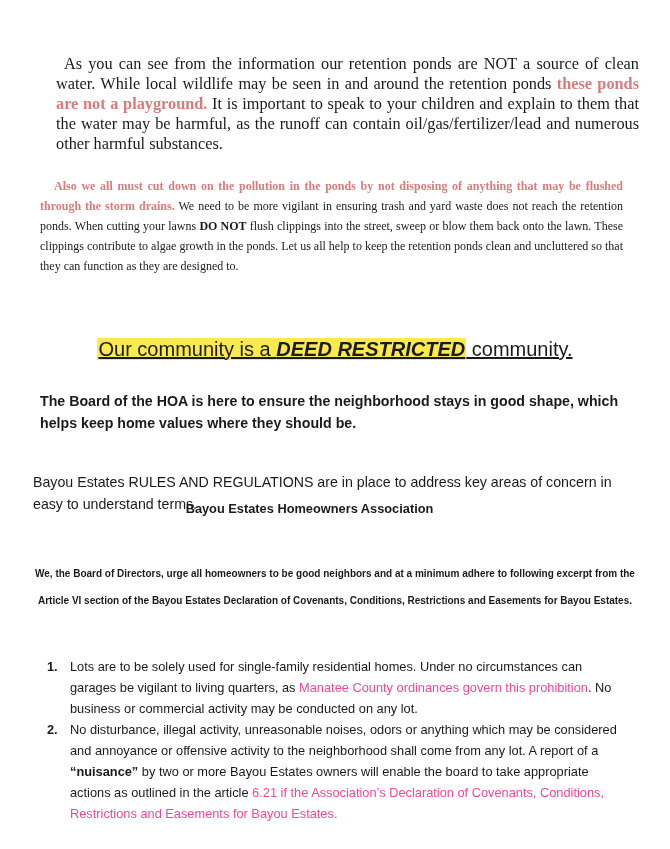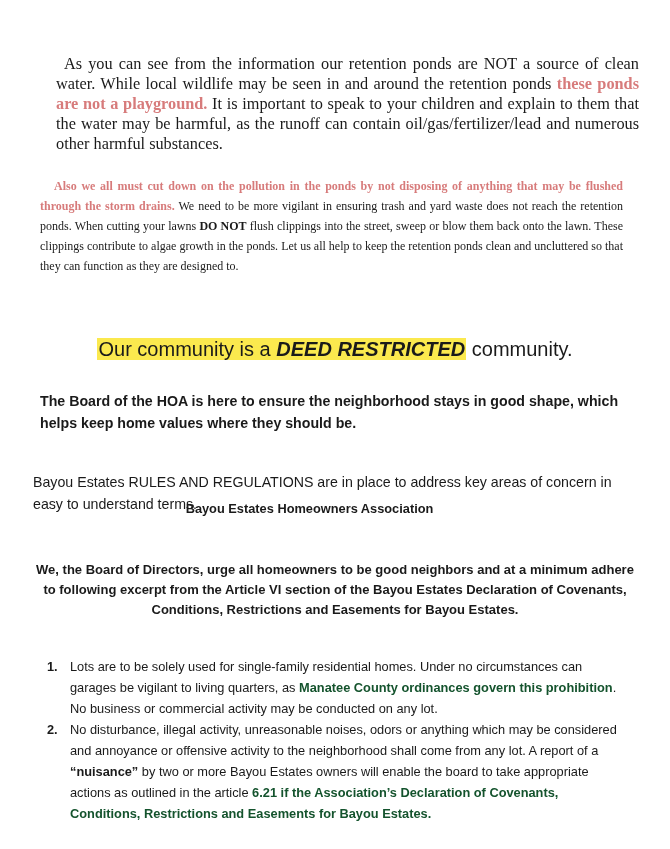--- a/index.html
+++ b/index.html
@@ -1,50 +1,50 @@
 <!DOCTYPE html>
 <html><head>
 <meta charset="utf-8">
 <style>
   html, body { margin: 0; padding: 0; background: #ffffff; }
   body { width: 670px; height: 849px; position: relative; overflow: hidden; color: #1a1a1a; }
   .serif { font-family: "Liberation Serif", serif; }
   .sans { font-family: "Liberation Sans", sans-serif; }
-  .red { color: #14532d; font-weight: bold; }
+  .red { color: #ec4899; }
   .redb { color: #d77b7b; font-weight: bold; }
   #p1 {
     position: absolute; left: 40px; top: 38px; width: 583px;
     font-size: 16.3px; line-height: 20px; text-align: justify; margin: 16px;
     text-indent: 8px;
   }
   #p2 {
     position: absolute; left: 40px; top: 176px; width: 583px;
     font-size: 12px; line-height: 20px; text-align: justify; margin: 0;
     text-indent: 14px;
   }
   #deed {
     position: absolute; left: 0; width: 670px; top: 336px; text-align: center;
-    font-size: 20px; line-height: 26px;
+    font-size: 20px; line-height: 26px; text-decoration: underline;
   }
   #deed .hl { background: #fbe94e; padding: 0 1px; }
   #board {
     position: absolute; left: 40px; top: 390px; width: 600px;
     font-size: 14.2px; line-height: 22px; font-weight: bold; margin: 0;
   }
   #rules-intro {
     position: absolute; left: 33px; top: 471px; width: 600px;
     font-size: 14.2px; line-height: 22px; margin: 0;
   }
   #assoc {
     position: absolute; left: 0; width: 619px; top: 498px; text-align: center;
     font-size: 12.8px; line-height: 21px; font-weight: bold;
   }
   #urge {
     position: absolute; left: 30px; width: 610px; top: 560px; text-align: center;
-    font-size: 13px; line-height: 20px; font-weight: bold; margin: 0;
+    font-size: 10px; line-height: 27px; font-weight: bold; margin: 0;
   }
   #rules-list {
     position: absolute; left: 40px; top: 656px; width: 590px; margin: 0; padding: 0;
     list-style: none; font-size: 12.8px; line-height: 21px;
   }
   #rules-list li { position: relative; padding-left: 30px; }
   #rules-list .num { position: absolute; left: 7px; top: 0; font-weight: bold; }
 </style>
 </head>
 <body>

